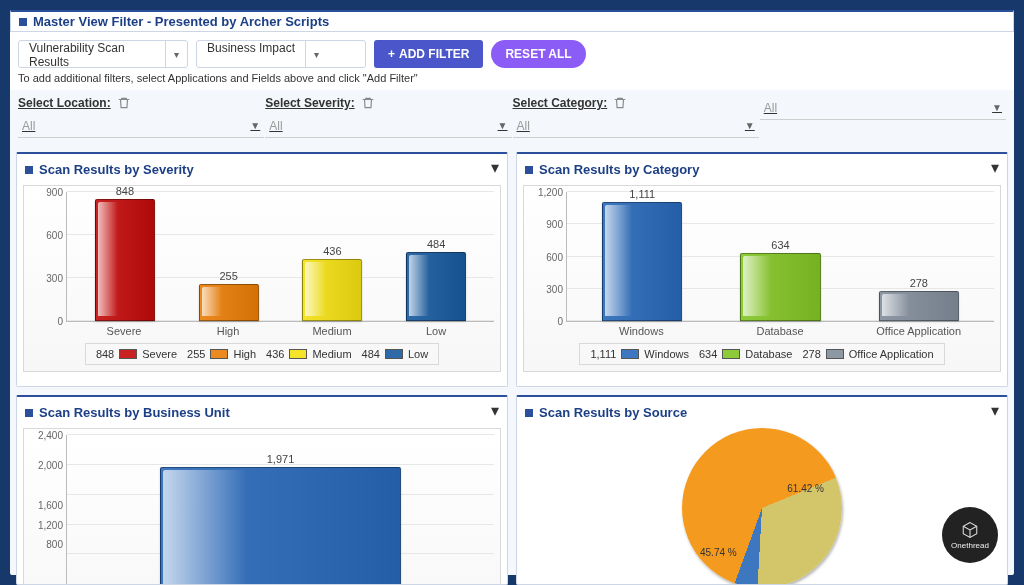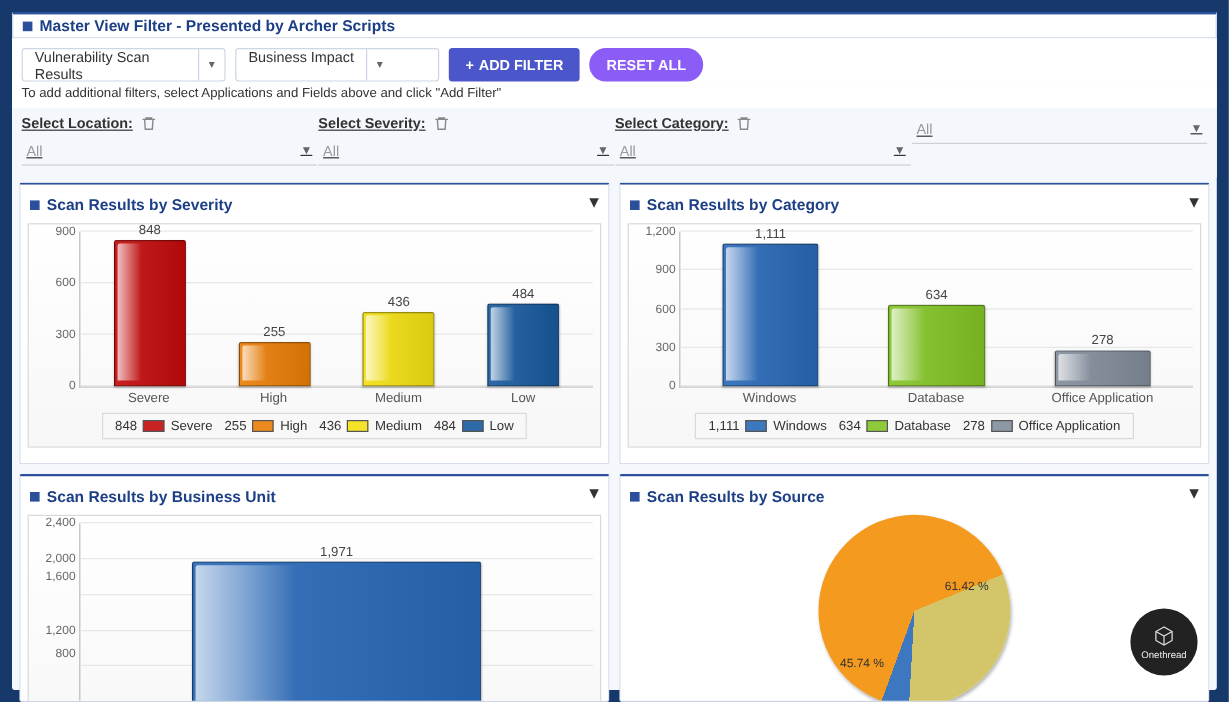--- a/index.html
+++ b/index.html
@@ -284,21 +284,21 @@
         <div class="menu">▾</div>
       </div>
       <div class="panel-body">
           <div class="chart-box">
         <div class="plot" id="plot-bizunit" style="height:180px;">
               <div class="grid" style="bottom: 59.6667px;"></div>
               <div class="ytick" style="bottom: 70px;">800</div>
               <div class="grid" style="bottom: 89.5px;"></div>
               <div class="ytick" style="bottom: 89.5px;">1,200</div>
               <div class="grid" style="bottom: 119.333px;"></div>
-              <div class="ytick" style="bottom: 134px;">1,600</div>
+              <div class="ytick" style="bottom: 109px;">1,600</div>
               <div class="grid" style="bottom: 149.167px;"></div>
               <div class="ytick" style="bottom: 149.167px;">2,000</div>
               <div class="grid" style="bottom: 179px;"></div>
               <div class="ytick" style="bottom: 179px;">2,400</div>
               <div class="barwrap">
                 <div class="barlbl">1,971</div>
                     <div class="bar" style="height:147.00375px; background:linear-gradient(90deg, #3d77bf, #245ea6);"></div>
               </div>
             </div>
       </div>

